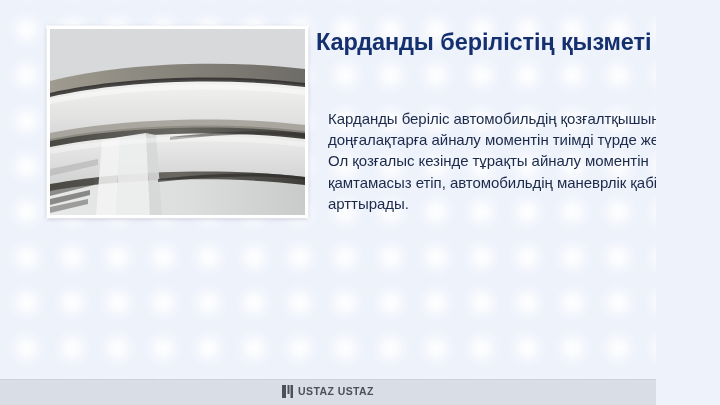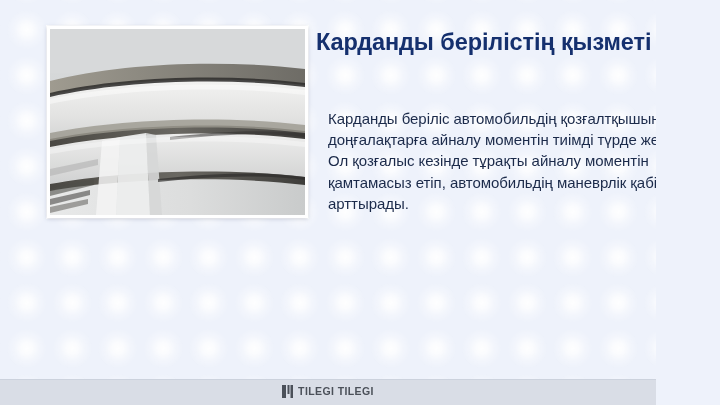--- a/index.html
+++ b/index.html
@@ -208,17 +208,17 @@
 
   <div class="footer-bar">
     <div class="footer-logo">
       <span class="logo-mark">
         <svg width="11" height="13" viewBox="0 0 11 13">
           <rect x="0" y="0" width="4" height="13" fill="#4b5059"></rect>
           <rect x="5.5" y="0" width="2" height="9" fill="#4b5059"></rect>
           <rect x="8.5" y="0" width="2.5" height="13" fill="#4b5059"></rect>
         </svg>
       </span>
-      <span class="logo-text">TILEGI TILEGI</span>
+      <span class="logo-text">USTAZ USTAZ</span>
     </div>
   </div>
 
 </div>
 
 </body></html>

